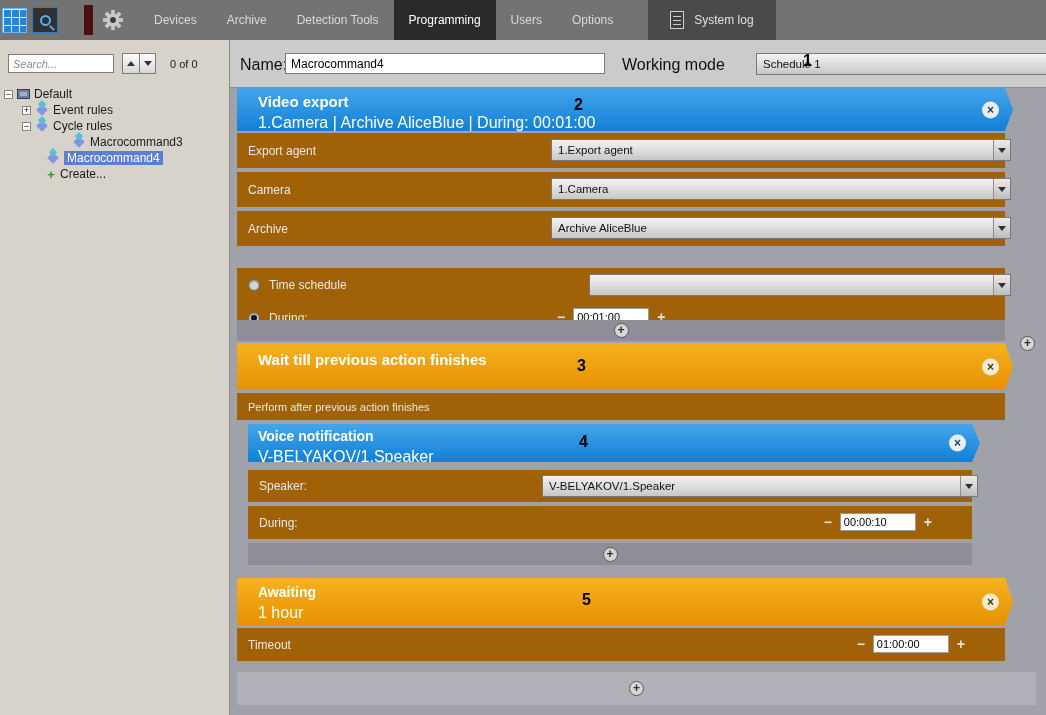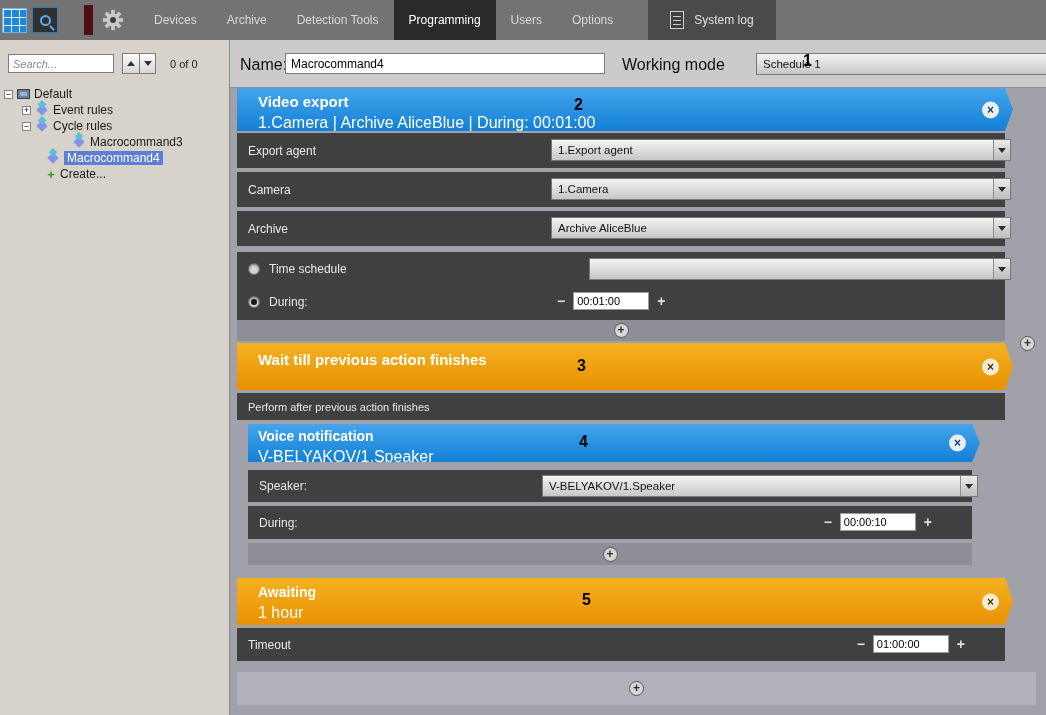--- a/index.html
+++ b/index.html
@@ -104,21 +104,21 @@
   .t2 { font-size:16px; margin-top:4px; }
   .hdr.small .t1 { font-size:14px; }
   .xbtn {
     position:absolute; right:14px; top:50%; transform:translateY(-50%);
     width:17px; height:17px; border-radius:50%; background:#e9eef4;
     color:#1c3f66; font-size:12px; font-weight:bold; text-align:center; line-height:16px;
   }
   .hdr.orange .xbtn { color:#4e3300; background:#f6ecd2; }
 
   
-  .dark-row { position:absolute; background:#404040; color:#e8e8e8; font-size:12px; }
+  .dark-row { position:absolute; background:#a16207; color:#e8e8e8; font-size:12px; }
   .row-label { position:absolute; left:11px; top:50%; transform:translateY(-50%); white-space:nowrap; }
   .radio { position:absolute; width:12px; height:12px; border-radius:50%; background:#d6d6d6; border:1px solid #666; box-shadow:inset 0 1px 2px rgba(0,0,0,.45); }
   .radio.sel::after { content:""; position:absolute; left:2px; top:2px; width:6px; height:6px; border-radius:50%; background:#141414; }
   .stepper { position:absolute; display:flex; align-items:center; gap:8px; }
   .step-btn { color:#e0e0e0; font-size:14px; font-weight:bold; line-height:1; }
   .time-input {
     width:76px; height:18px; border:1px solid #9a9a9a; background:#fff; color:#000;
     font-size:11px; padding:0 3px; font-family:"Liberation Sans",sans-serif;
   }
 
@@ -246,21 +246,21 @@
     </div>
   </div>
   <div class="dark-row" style="left:7px; top:171px; width:768px; height:35px;">
     <span class="row-label">Archive</span>
     <div class="dd" style="left:274px; top:6px; width:460px;">
       <span class="dd-text">Archive AliceBlue</span>
       <span class="dd-btn"></span>
     </div>
   </div>
 
-  <div class="dark-row" style="left:7px; top:212px; width:768px; height:70px;">
+  <div class="dark-row" style="left:7px; top:228px; width:768px; height:70px;">
     <span class="radio" style="left:11px; top:11px;"></span>
     <span style="position:absolute; left:32px; top:10px;">Time schedule</span>
     <div class="dd" style="left:312px; top:6px; width:422px;">
       <span class="dd-text"></span>
       <span class="dd-btn"></span>
     </div>
     <span class="radio sel" style="left:11px; top:44px;"></span>
     <span style="position:absolute; left:32px; top:43px;">During:</span>
     <div class="stepper" style="left:320px; top:40px;">
       <span class="step-btn">−</span>

